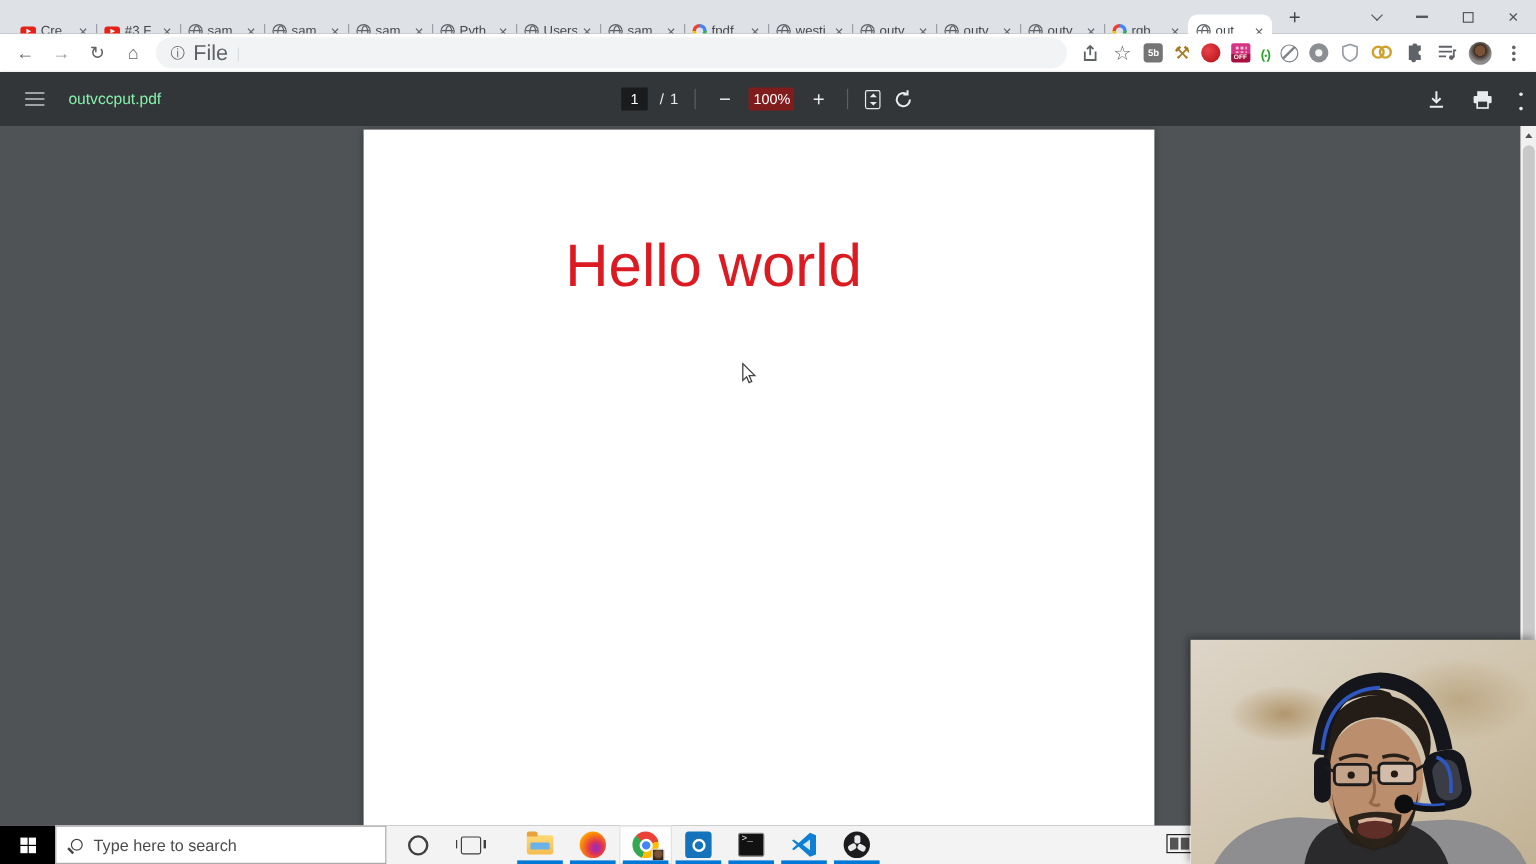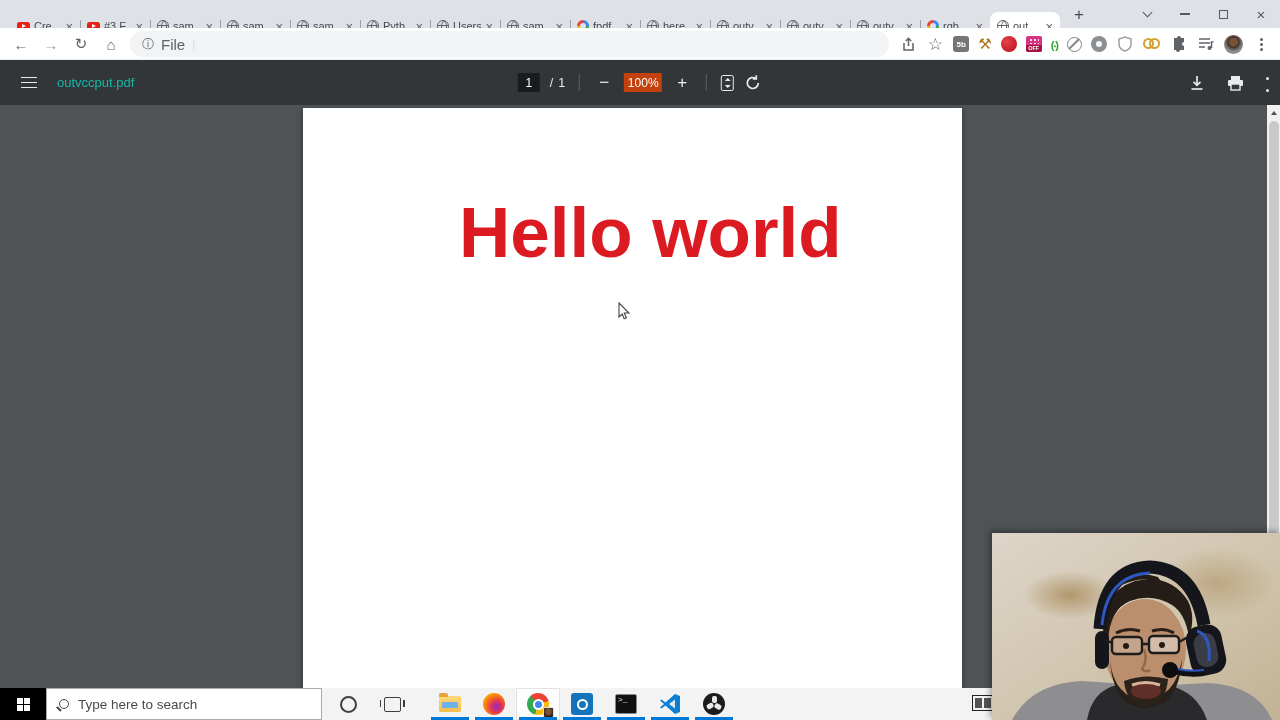--- a/index.html
+++ b/index.html
@@ -43,21 +43,21 @@
 
   
   .addrbar { position:absolute; top:28px; left:0; width:1280px; height:32px; background:#fff;
     display:flex; align-items:center; }
   .navbtns { display:flex; align-items:center; gap:4px; padding:0 6px 0 8px; }
   .navbtn { width:26px; height:26px; display:flex; align-items:center; justify-content:center;
     font-size:15px; color:#5f6368; }
   .omnibox { flex:1; height:26px; background:#f1f3f4; border-radius:13px; display:flex;
     align-items:center; padding:0 12px; gap:7px; min-width:0; }
   .omni-info { font-size:12px; color:#5f6368; }
-  .omni-scheme { font-size:15px; color:#5f6368; }
+  .omni-scheme { font-size:18px; color:#5f6368; }
   .omni-sep { color:#dadce0; font-size:12px; }
   .omni-url { font-size:12.5px; color:#202124; white-space:nowrap; overflow:hidden; }
   .addr-icons { display:flex; align-items:center; gap:9px; padding:0 10px 0 10px; }
   .aicon { width:18px; height:18px; display:flex; align-items:center; justify-content:center;
     position:relative; font-size:14px; color:#5f6368; }
   .ext-1b { width:16px; height:16px; background:#757575; border-radius:3px; color:#fff;
     font-size:8px; font-weight:bold; display:flex; align-items:center; justify-content:center; }
   .ext-hammers { color:#a9781e; font-size:15px; }
   .ext-red { width:16px; height:16px; border-radius:50%;
     background:radial-gradient(circle at 35% 35%, #e8434a, #b30d16); }
@@ -82,47 +82,47 @@
   .kebab { position:relative; } 
   .kebab::before, .kebab::after { content:''; position:absolute; left:0; }
   .kebab::before { top:-5px; } .kebab::after { top:5px; }
 
   
   .pdfbar { position:absolute; top:60px; left:0; width:1280px; height:45px; background:#323639;
     display:flex; align-items:center; color:#e8eaed; box-shadow:0 1px 3px rgba(0,0,0,.4); }
   .burger { width:16px; height:12px; margin:0 20px 0 21px; display:flex; flex-direction:column;
     justify-content:space-between; }
   .burger i { height:1.8px; background:#e8eaed; }
-  .pdf-title { font-size:13px; color:#14b8a6; }
+  .pdf-title { font-size:13px; color:#86efac; }
   .pdf-center { position:absolute; left:50%; transform:translateX(-50%); display:flex;
     align-items:center; gap:10px; }
   .pgbox { background:#191b1c; color:#fff; font-size:12px; width:22px; height:19px;
     display:flex; align-items:center; justify-content:center; border-radius:1px; }
   .pgtotal { font-size:12.5px; color:#e8eaed; display:flex; gap:5px; }
   .vdiv { width:1px; height:17px; background:#5c6063; margin:0 4px; }
   .zbtn { font-size:17px; color:#e8eaed; width:20px; text-align:center; }
-  .zoombox { background:#c2410c; color:#fff; font-size:12px; width:38px; height:19px;
+  .zoombox { background:#7f1d1d; color:#fff; font-size:12px; width:38px; height:19px;
     display:flex; align-items:center; justify-content:center; border-radius:1px; }
   .fiticon { width:13px; height:16px; border:1.6px solid #e8eaed; border-radius:2px; position:relative; }
   .fiticon::before, .fiticon::after { content:''; position:absolute; left:3px;
     border-left:3px solid transparent; border-right:3px solid transparent; }
   .fiticon::before { top:2px; border-bottom:3.5px solid #e8eaed; }
   .fiticon::after { bottom:2px; border-top:3.5px solid #e8eaed; }
   .pdf-right { position:absolute; right:14px; display:flex; align-items:center; gap:22px; }
   .kebab-l, .kebab-l::before, .kebab-l::after { width:3.4px; height:3.4px; background:#e8eaed; border-radius:50%; }
   .kebab-l { position:relative; }
   .kebab-l::before, .kebab-l::after { content:''; position:absolute; left:0; }
   .kebab-l::before { top:-6px; } .kebab-l::after { top:6px; }
 
   
   .viewer { position:absolute; top:105px; left:0; width:1280px; height:583px; background:#4f5356; }
   .page { position:absolute; left:303px; top:3px; width:659px; height:580px; background:#fff;
     box-shadow:0 2px 6px rgba(0,0,0,.35); }
-  .hello { position:absolute; left:156px; top:84px; font-size:71px; color:#dc1a21;
-    font-family:"Liberation Sans", sans-serif; white-space:nowrap;font-weight:bold; }
+  .hello { position:absolute; left:168px; top:84px; font-size:50px; color:#dc1a21;
+    font-family:"Liberation Sans", sans-serif; white-space:nowrap; }
   .cursor { position:absolute; left:315px; top:194px; }
   .scrollbar { position:absolute; right:0; top:0; width:13px; height:583px; background:#f1f1f1; }
   .sb-up { height:15px; display:flex; align-items:center; justify-content:center; }
   .sb-up::after { content:''; border-left:3.5px solid transparent; border-right:3.5px solid transparent;
     border-bottom:4.5px solid #505050; }
   .sb-thumb { position:absolute; top:16px; left:1.5px; width:10px; height:450px; background:#c9c9c9;
     border-radius:5px; }
 
   
   .taskbar { position:absolute; bottom:0; left:0; width:1228px; height:32px; background:#f3f3f3;
@@ -223,21 +223,21 @@
       <span class="tab-title">sam</span>
       <span class="tab-close">×</span>
     </div>
     <div class="tab">
       <span class="fav g"></span>
       <span class="tab-title">fpdf</span>
       <span class="tab-close">×</span>
     </div>
     <div class="tab">
       <span class="fav gl"></span>
-      <span class="tab-title">here</span>
+      <span class="tab-title">westi</span>
       <span class="tab-close">×</span>
     </div>
     <div class="tab">
       <span class="fav gl"></span>
       <span class="tab-title">outv</span>
       <span class="tab-close">×</span>
     </div>
     <div class="tab">
       <span class="fav gl"></span>
       <span class="tab-title">outv</span>

